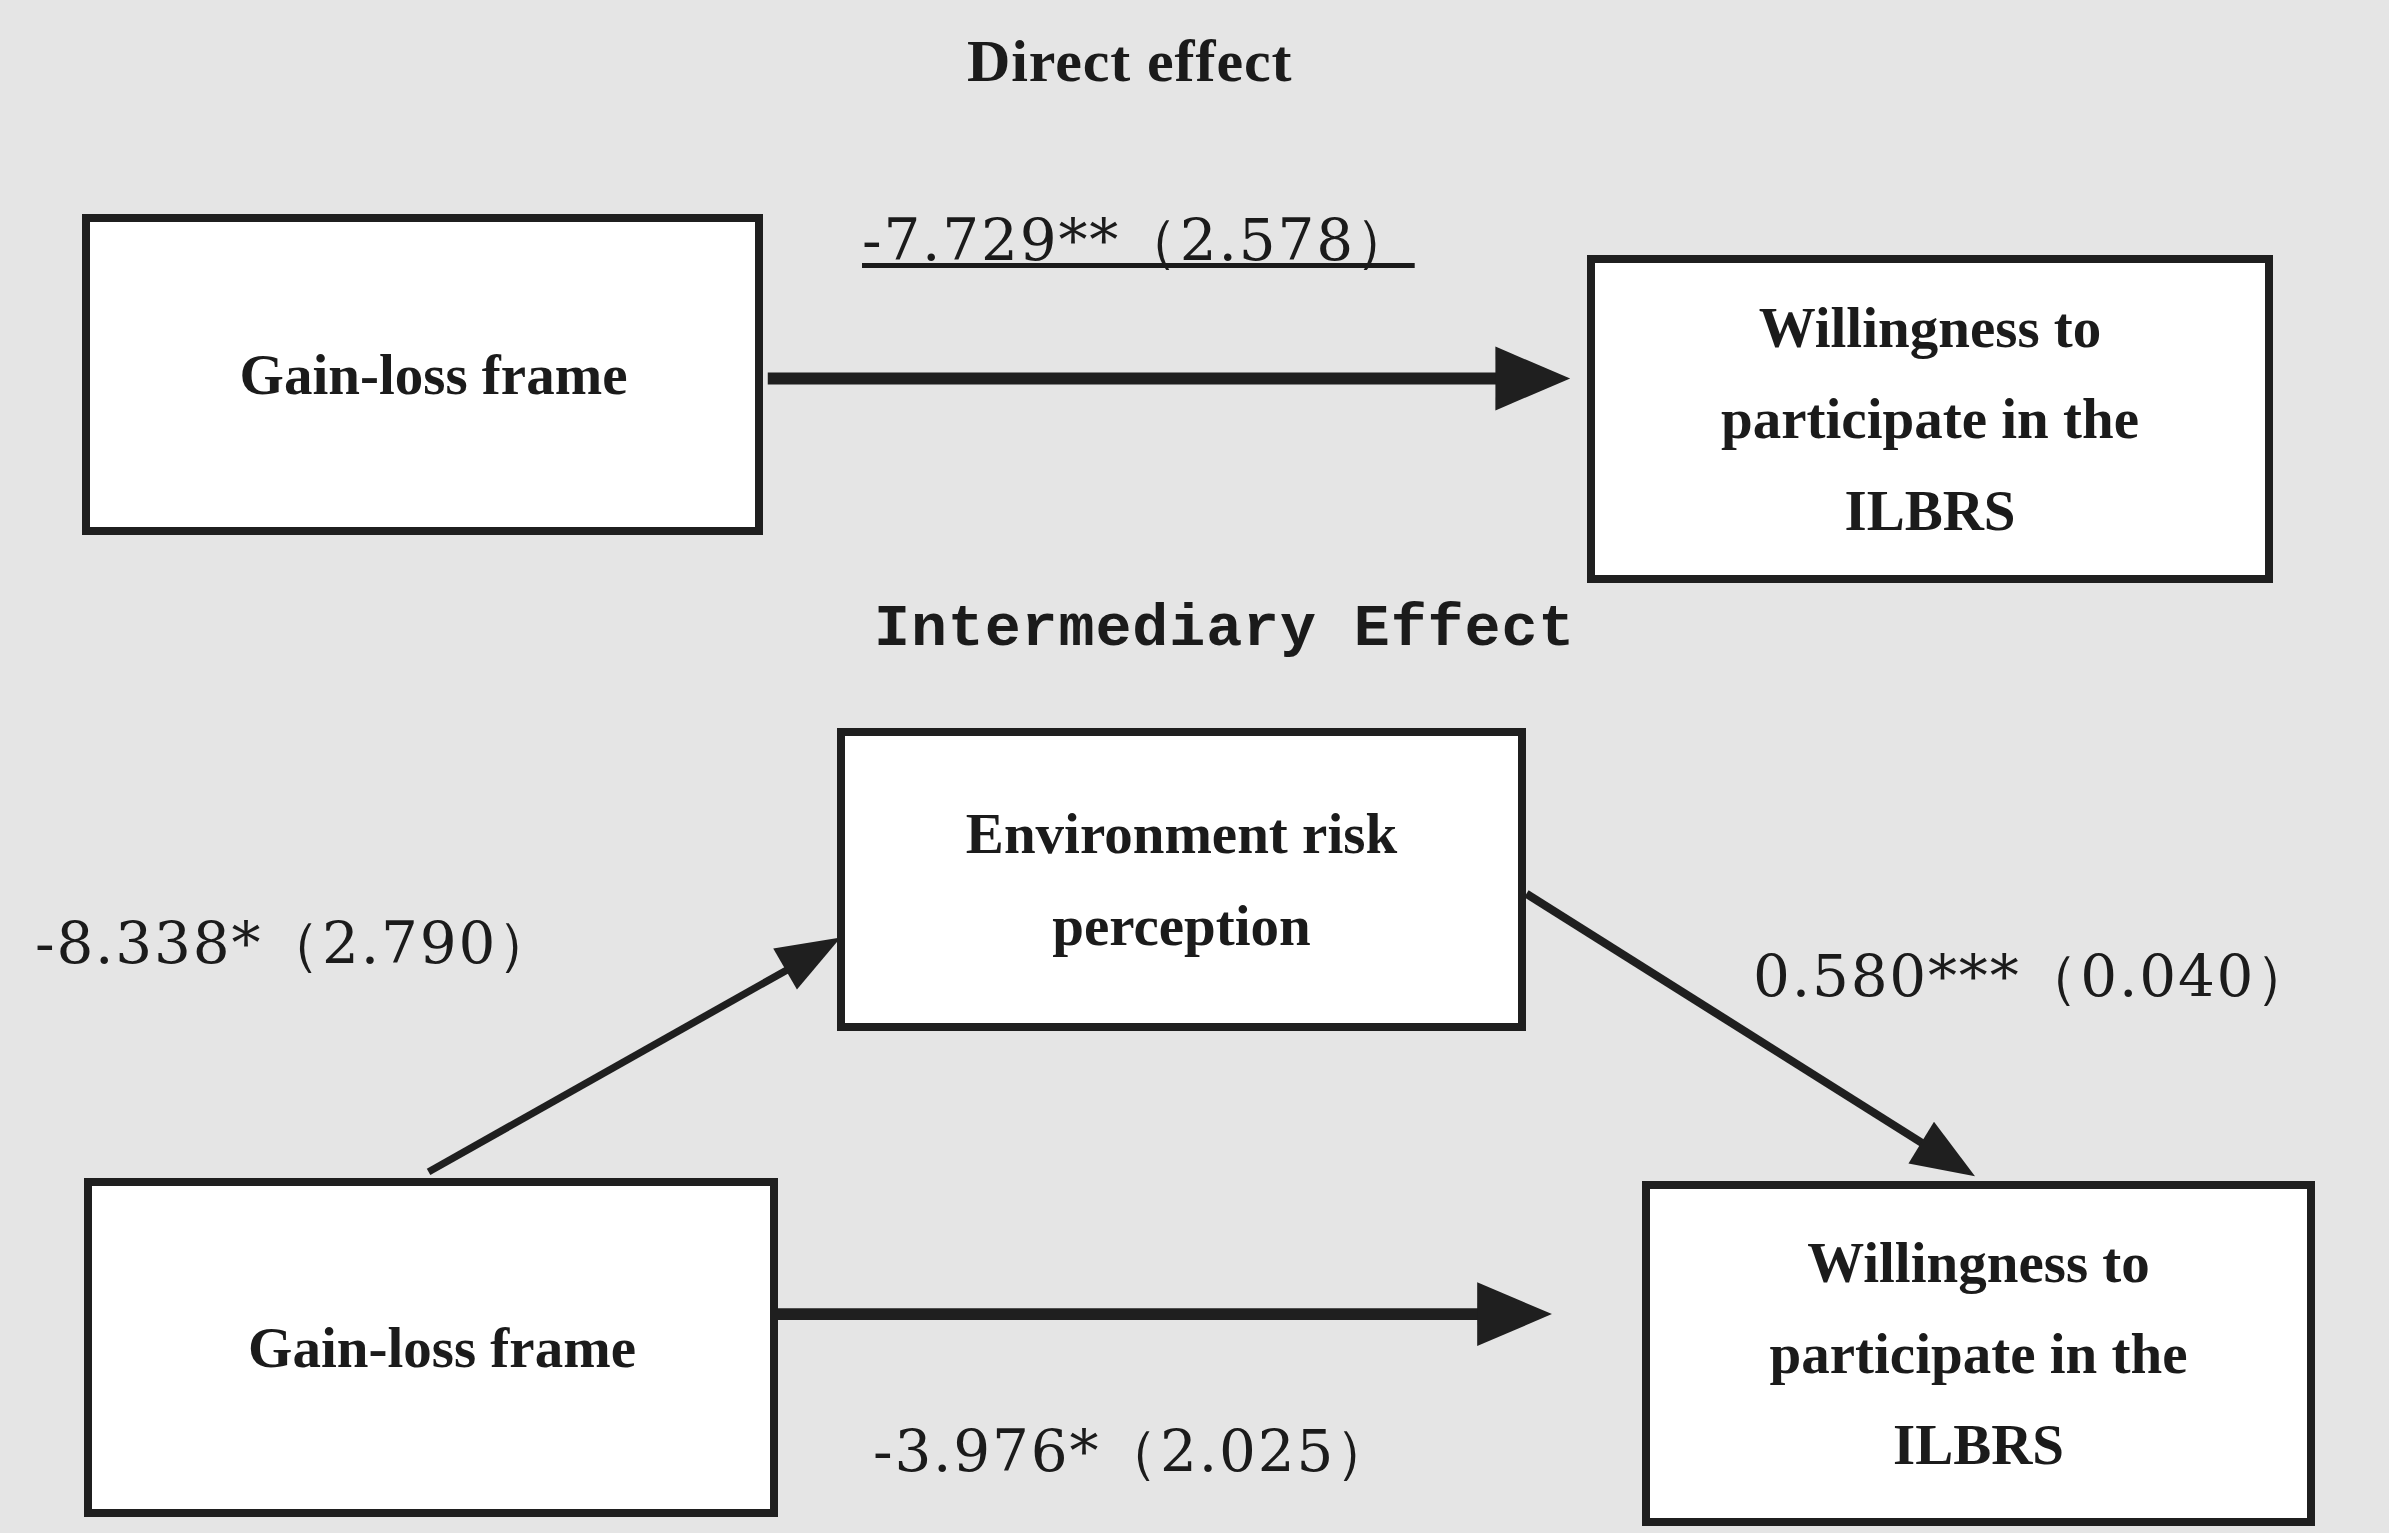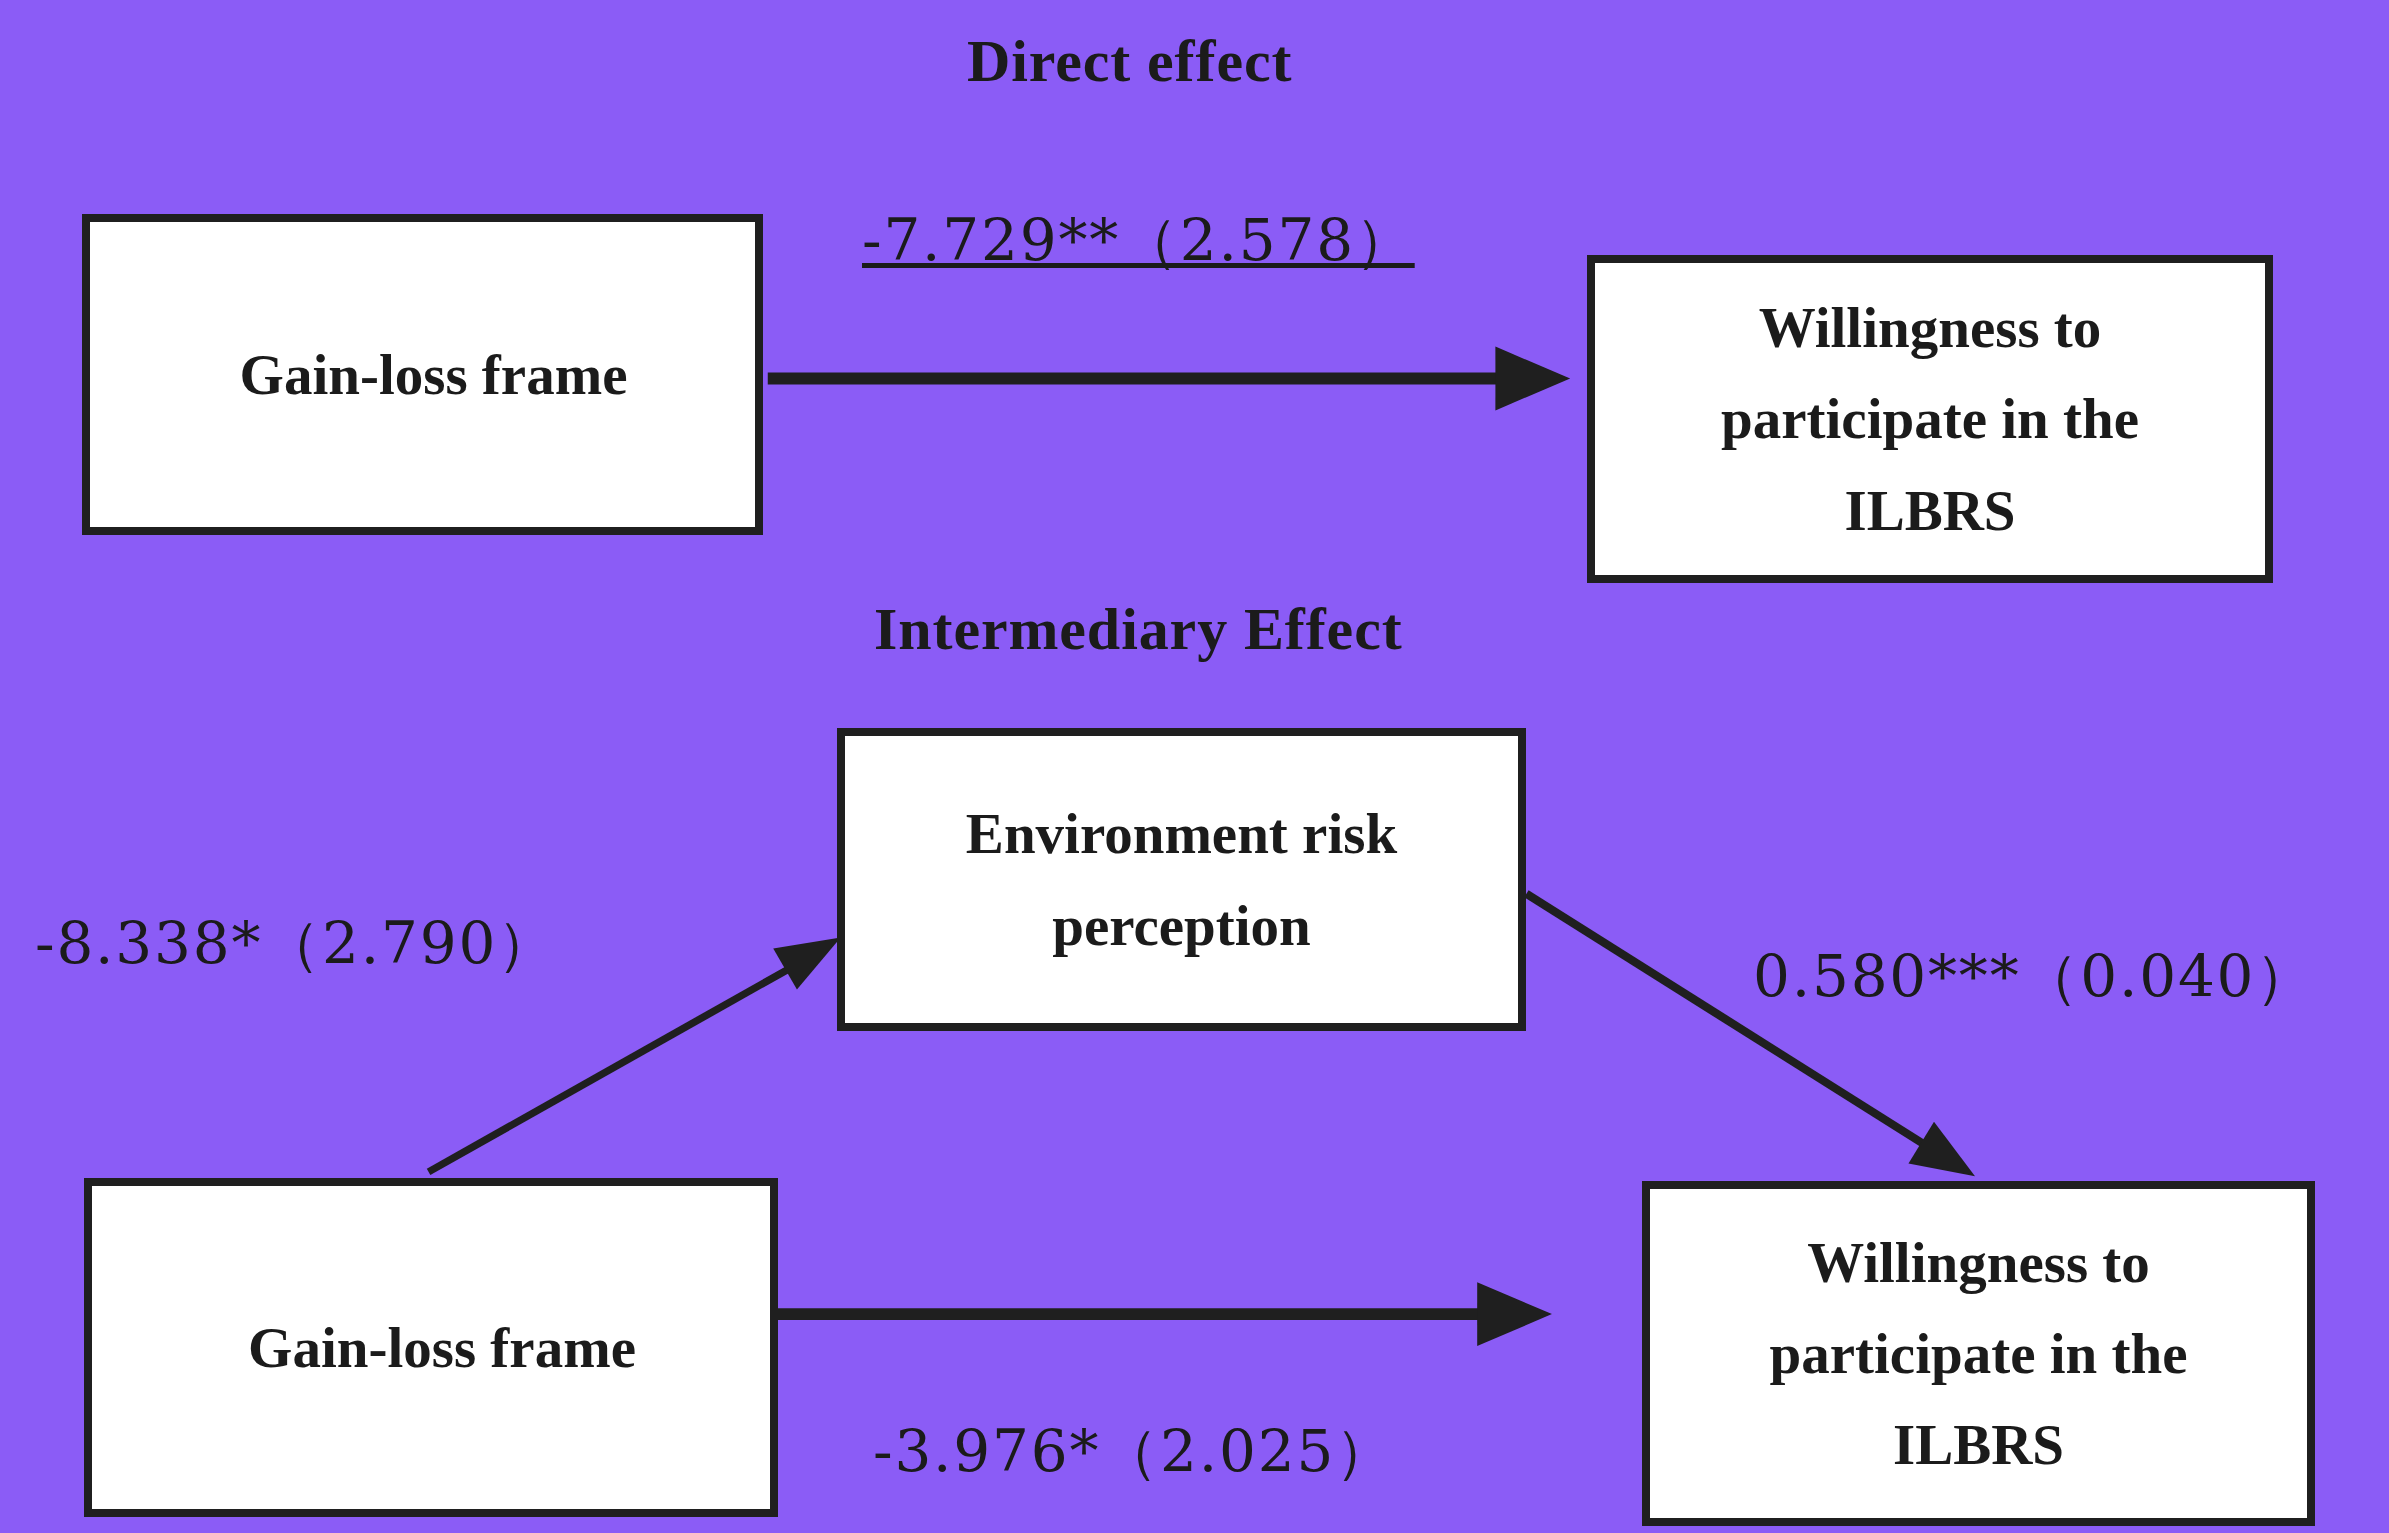--- a/index.html
+++ b/index.html
@@ -1,19 +1,19 @@
 <!DOCTYPE html>
 <html style="font-size:14.6px"><head>
 <meta charset="utf-8">
 <style>
   html,body{margin:0;padding:0;background:#ffffff;}
   .canvas{
     position:relative;
     width:2389px;height:1533px;
-    background:#8b5cf6;
+    background:#e5e5e5;
     color:#1b1b1b;
     font-family:"Liberation Serif", serif;
     overflow:hidden;
   }
   .section-title{
     position:absolute;
     font-weight:bold;
     font-size:60px;
     letter-spacing:0.9px;
     white-space:nowrap;
@@ -54,21 +54,21 @@
   .pad-mid{padding:0 41px;text-align:center;}
   .pad-br{padding:0 46px;}
 </style>
 </head>
 <body>
 
 <div class="canvas">
 
   <div class="section-title" style="left:967px;top:27px;">Direct effect</div>
 
-  <div class="section-title" style="left:874px;top:595px;">Intermediary Effect</div>
+  <div class="section-title" style="left:874px;top:595px;font-family:Liberation Mono, monospace;">Intermediary Effect</div>
 
   <svg class="arrows" viewBox="0 0 2620 1681">
 
     <line x1="842" y1="415" x2="1650" y2="415" stroke="#1f1f1f" stroke-width="13"></line>
     <polygon points="1722,415 1640,380 1640,450" fill="#1f1f1f"></polygon>
 
     <line x1="470" y1="1285" x2="866" y2="1062" stroke="#1f1f1f" stroke-width="8"></line>
     <polygon points="922,1028 874,1085 848,1040" fill="#1f1f1f"></polygon>
 
     <line x1="1674" y1="980" x2="2112" y2="1256" stroke="#1f1f1f" stroke-width="9"></line>

